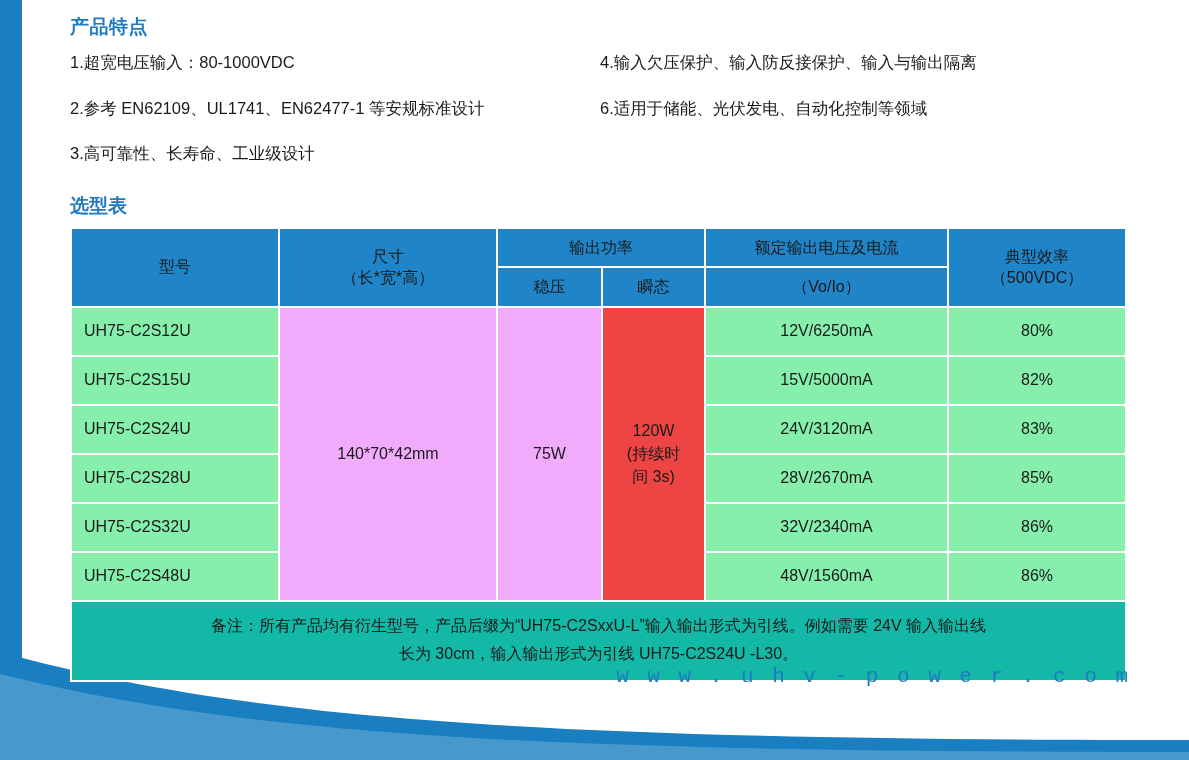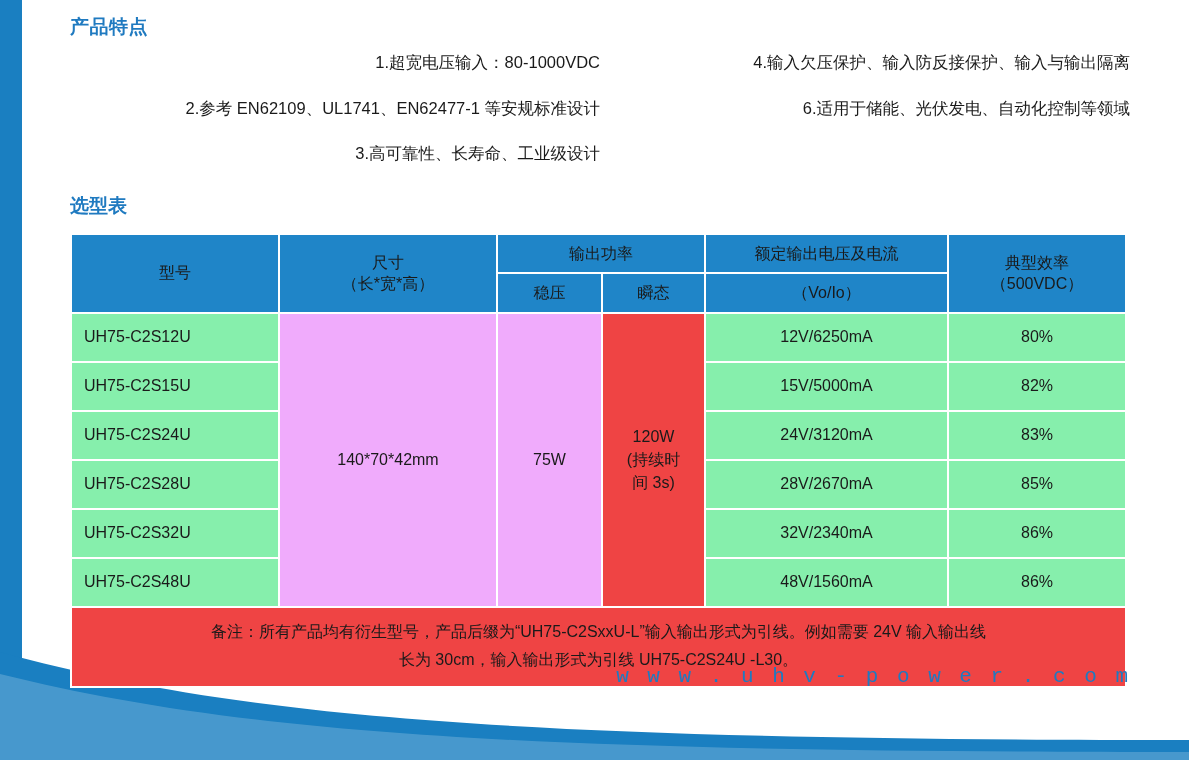--- a/index.html
+++ b/index.html
@@ -67,28 +67,27 @@
   }
   .feature-col {
     width: 530px;
   }
   .feature-item {
     font-size: 16.5px;
     color: #1a1a1a;
     line-height: 1.55;
     margin-bottom: 20px;
     white-space: nowrap;
-    text-align: right;
   }
 
   h2.table-title {
     color: #1f7ac0;
     font-size: 19px;
     font-weight: bold;
-    margin: 6px 0 14px 0;
+    margin: 6px 0 8px 0;
   }
 
   
   table.spec {
     border-collapse: collapse;
     width: 1055px;
     table-layout: fixed;
     margin-top: 2px;
   }
   table.spec td, table.spec th {
@@ -119,21 +118,21 @@
   td.merge-cell {
     background: #f0abfc;
     font-size: 17px;
   }
   td.transient {
     background: #ef4444;
     font-size: 17px;
     line-height: 1.45;
   }
   .note-row td {
-    background: #ef4444;
+    background: #14b8a6;
     text-align: left;
     padding: 10px 14px 12px 14px;
     font-size: 16.5px;
     line-height: 1.75;
     color: #1a1a1a;
   }
 
   
   .site-url {
     position: absolute;

